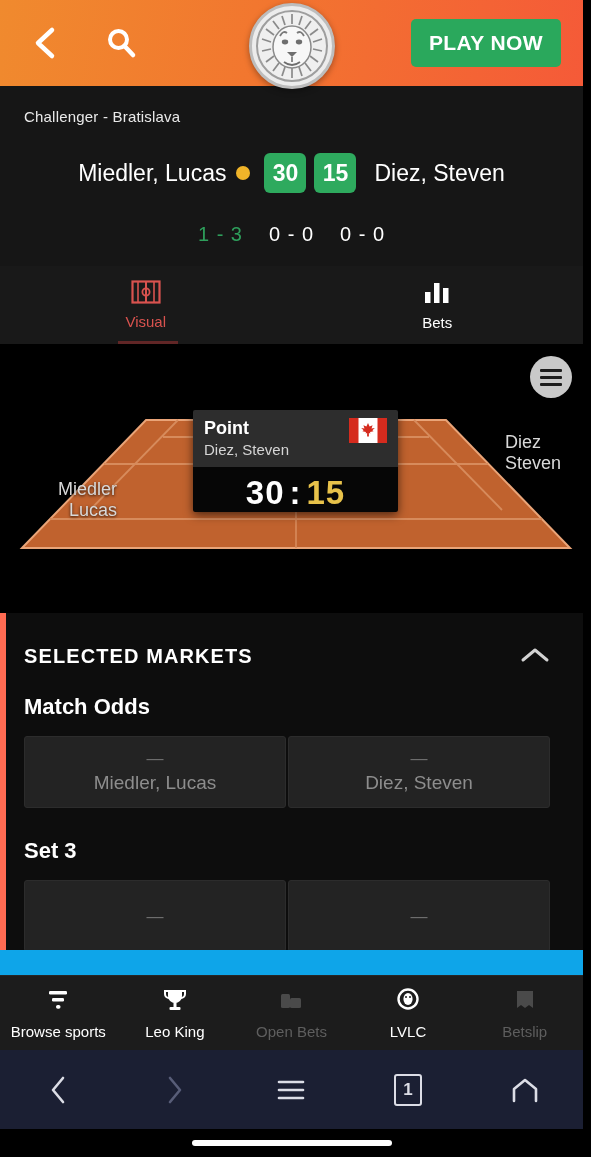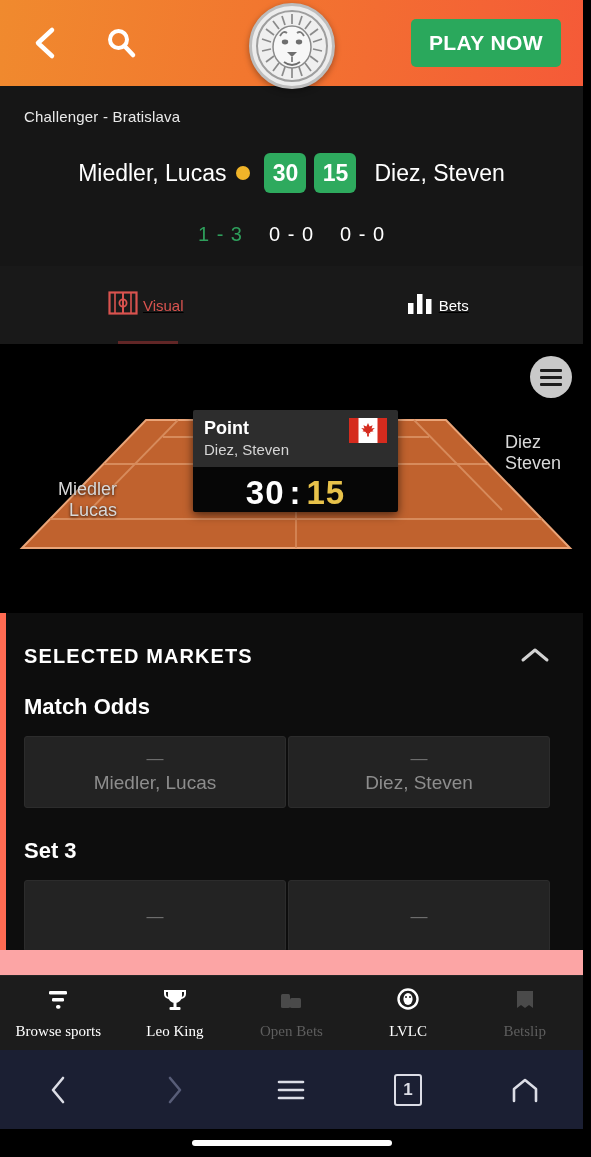--- a/index.html
+++ b/index.html
@@ -2,21 +2,21 @@
 <html><head>
 <meta charset="utf-8">
 <style>
   * { box-sizing: border-box; margin: 0; padding: 0; }
   html, body {
     width: 591px; height: 1157px;
     background: #000;
     font-family: "Liberation Sans", sans-serif;
     overflow: hidden;
   }
-  .phone { position: relative; width: 583px; height: 1157px; background: #fca5a5; }
+  .phone { position: relative; width: 583px; height: 1157px; background: #0ea5e9; }
 
   
   .header {
     position: relative; height: 86px;
     background: linear-gradient(100deg, #f08a2e 0%, #f2762f 45%, #f55a38 100%);
     display: flex; align-items: center; padding: 0 22px;
   }
   .hdr-back { width: 46px; height: 46px; display: flex; align-items: center; justify-content: center; }
   .hdr-back svg { display: block; }
   .hdr-search { width: 54px; height: 54px; margin-left: 26px; display: flex; align-items: center; justify-content: center; }
@@ -51,21 +51,21 @@
     width: 42px; height: 40px; border-radius: 6px;
     display: flex; align-items: center; justify-content: center; margin: 0 4px;
   }
   .player-name-r { margin-left: 14px; }
   .sets-row { display: flex; justify-content: center; gap: 26px; margin-top: 30px; }
   .set-cell { font-size: 20px; color: #fff; letter-spacing: 1px; }
   .set-cell.done { color: #2e9e5b; }
 
   
   .tabs { background: #191919; height: 78px; display: flex; position: relative; }
-  .tab { flex: 1; display: flex; align-items: center; justify-content: center; gap: 5px; text-decoration: underline; }
+  .tab { flex: 1; display: flex; flex-direction: column; align-items: center; justify-content: center; gap: 5px; }
   .tab-label { font-size: 15px; }
   .tab.active .tab-label { color: #d9534f; }
   .tab.inactive .tab-label { color: #fff; }
   .tab-underline { position: absolute; bottom: 0; left: 118px; width: 60px; height: 3px; background: #a33; opacity: .5; }
 
   
   .court-area { position: relative; height: 269px; background: #000; overflow: hidden; }
   .court-svg { position: absolute; left: 0; top: 0; }
   .menu-fab {
     position: absolute; right: 11px; top: 12px; width: 42px; height: 42px;
@@ -110,21 +110,21 @@
   }
   .odds-val { color: #707070; font-size: 17px; line-height: 1; }
   .odds-lbl { color: #8d8d8d; font-size: 19px; }
 
   
   .appnav {
     position: absolute; left: 0; bottom: 107px; width: 100%; height: 75px;
     background: #1c1c1c; display: flex; border-top: 1px solid #262626;
   }
   .nav-item { flex: 1; display: flex; flex-direction: column; align-items: center; justify-content: center; gap: 6px; }
-  .nav-lbl { font-size: 15px; color: #fff; font-family: Liberation Serif, serif; }
+  .nav-lbl { font-size: 15px; color: #fff; }
   .nav-item.dim .nav-lbl { color: #5e5e5e; }
 
   
   .sysnav {
     position: absolute; left: 0; bottom: 28px; width: 100%; height: 79px;
     background: #1b1f33; display: flex; align-items: center;
   }
   .sys-item { flex: 1; display: flex; align-items: center; justify-content: center; }
   .tabcount {
     width: 28px; height: 32px; border: 2.5px solid #dcdde6; border-radius: 3px;

